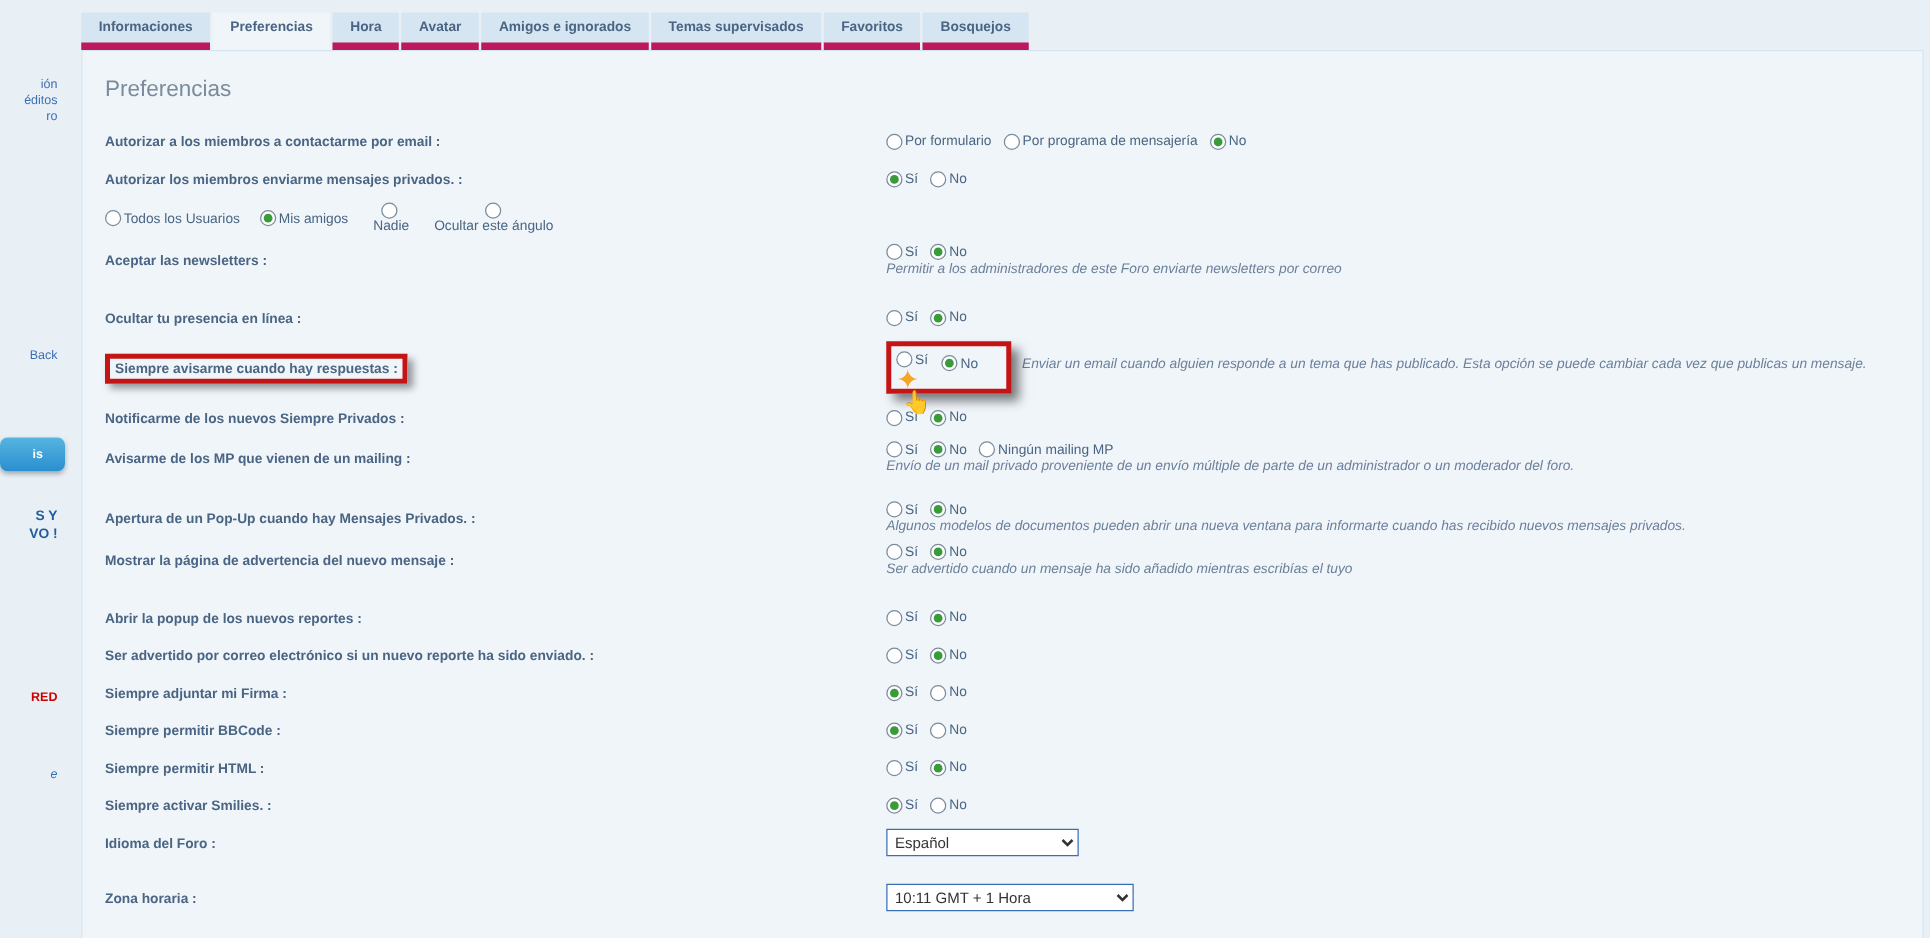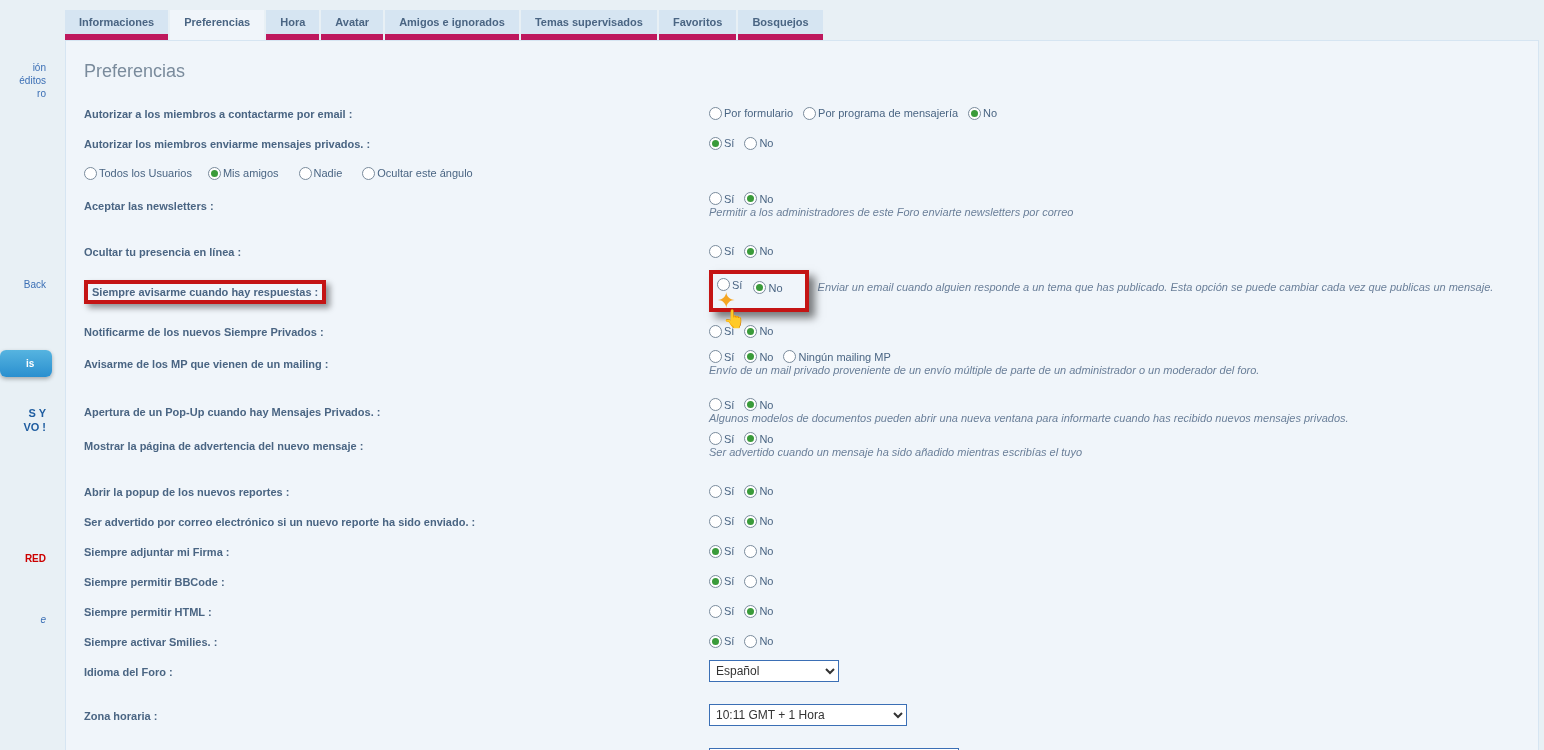--- a/index.html
+++ b/index.html
@@ -24,21 +24,21 @@
 .radio-grp { display: flex; align-items: center; flex-wrap: wrap; gap: 2px; }
 .radio { display: inline-flex; align-items: center; margin-right: 8px; }
 .radio-dot { width: 13px; height: 13px; border: 1px solid #7a8b9c; border-radius: 50%; margin-right: 2px; display: inline-flex; align-items: center; justify-content: center; background: #fff; cursor: pointer; }
 .radio-dot.checked::after { content: ""; width: 7px; height: 7px; border-radius: 50%; background: #3a9b3a; }
 .hint { font-style: italic; color: #6a7f99; margin-top: 1px; font-size: 11px; }
 .highlight { border: 4px solid #c41414; padding: 2px 4px; display: inline-block; box-shadow: 4px 4px 6px rgba(0,0,0,0.4); }
 .highlight-opts { border: 4px solid #c41414; padding: 4px 14px 14px 4px; display: inline-block; box-shadow: 6px 6px 8px rgba(0,0,0,0.5); position: relative; }
 .cursor-star { position: absolute; left: 4px; bottom: -6px; font-size: 22px; color: #f5a623; }
 .cursor-hand { position: absolute; left: 10px; bottom: -22px; font-size: 18px; }
 select { border: 1px solid #3b6fb5; background: #fff; font-size: 12px; padding: 2px; color: #333; }
-select.lang { width: 130px; }
+select.lang { width: 154px; }
 select.tz { width: 198px; }
 select.date { width: 250px; }
 .spacer-big { height: 14px; }
 </style>
 </head>
 <body>
 
 <div class="page">
   <div class="sidebar">
     <div class="link">ión</div>
@@ -102,25 +102,25 @@
       <div class="row">
         <div class="val-col radio-grp">
           <span class="radio">
               <span class="radio-dot"></span>
               <span>Todos los Usuarios</span>
             </span>
           <span class="radio" style="margin-left:6px;">
               <span class="radio-dot checked"></span>
               <span>Mis amigos</span>
             </span>
-          <span class="radio" style="margin-left:10px;">
+          <span class="radio" style="margin-left:10px;flex-direction:column;">
               <span class="radio-dot"></span>
               <span>Nadie</span>
             </span>
-          <span class="radio" style="margin-left:10px;">
+          <span class="radio" style="margin-left:10px;flex-direction:column;">
               <span class="radio-dot"></span>
               <span>Ocultar este ángulo</span>
             </span>
         </div>
       </div>
 
       <div class="row">
         <div class="label-col">Aceptar las newsletters :</div>
         <div class="val-col">
           <div class="radio-grp">

